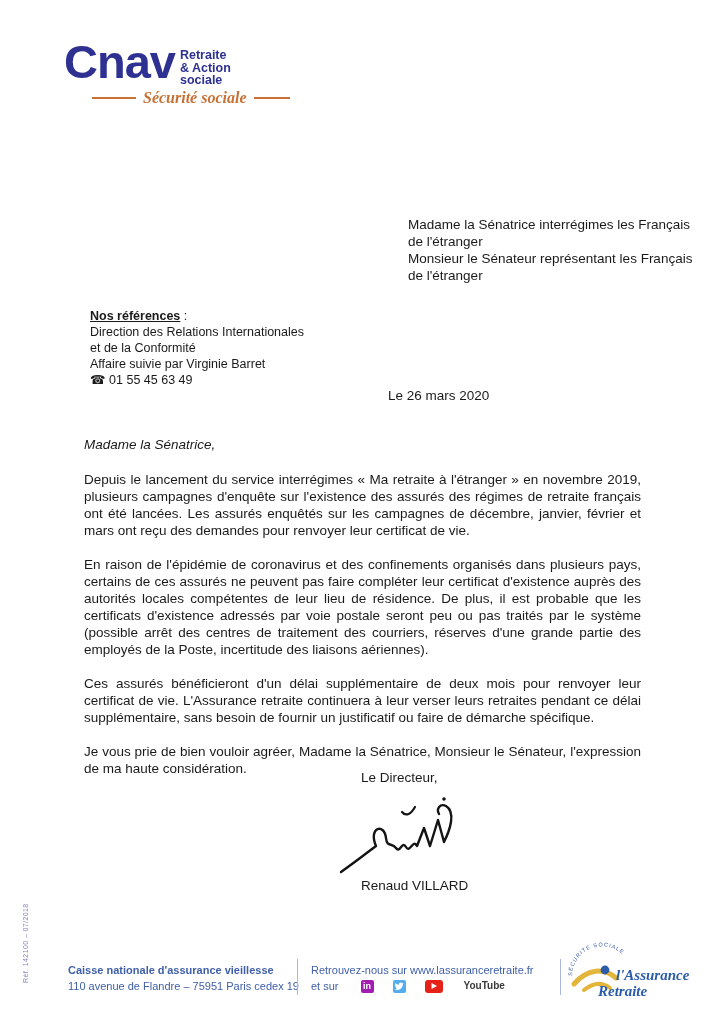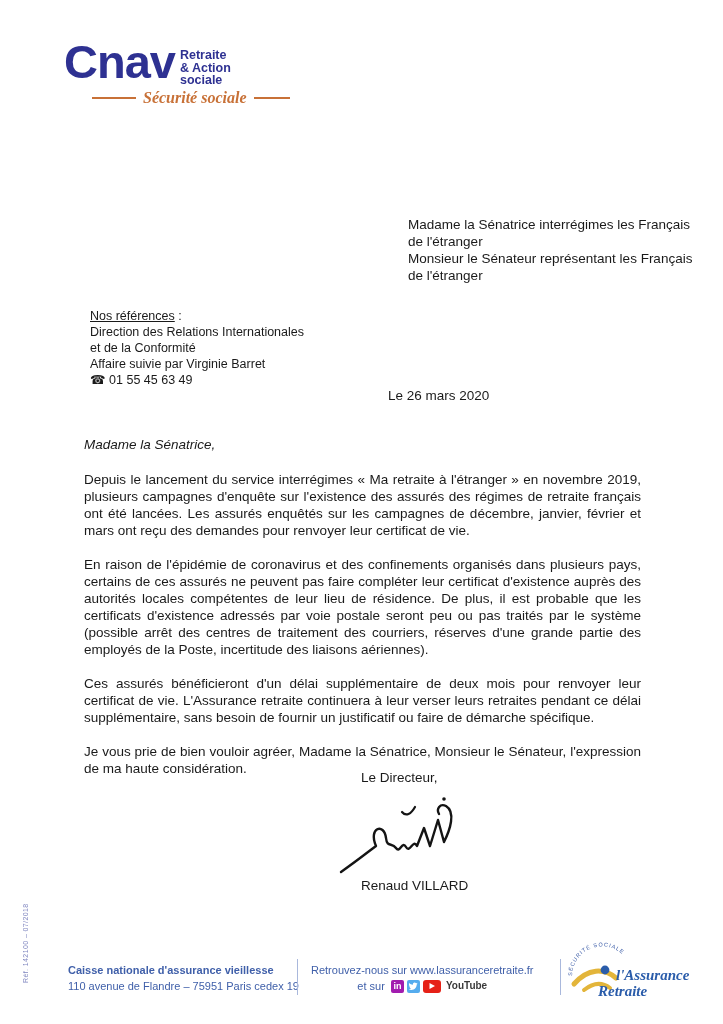--- a/index.html
+++ b/index.html
@@ -29,21 +29,21 @@
     font-size:16px; color:#c87137;
   }
 
   
   .recipient {
     position:absolute; left:408px; top:216px; font-size:13.5px; line-height:17px;
   }
   .refs {
     position:absolute; left:90px; top:308px; font-size:12.5px; line-height:16px;
   }
-  .refs .u { text-decoration:underline; }
+  .refs .u { text-decoration:underline;font-weight:bold; }
   .date { position:absolute; left:388px; top:388px; font-size:13.5px; }
 
   
   .body-flow {
     position:absolute; left:84px; top:436px; width:557px;
     font-size:13.5px; line-height:17px;
   }
   .salutation { margin-bottom:18px;font-style:italic; }
   .body-flow p { text-align:justify; margin-bottom:17px; }
 
@@ -61,21 +61,21 @@
 
   
   .footer { position:absolute; left:0; top:952px; width:723px; height:60px; }
   .f-left { position:absolute; left:68px; top:10px; font-size:11px; line-height:16px; color:#3f5fa9; }
   .f-left .b { font-weight:bold; }
   .f-div { position:absolute; top:7px; width:1px; height:36px; background:#a9b8dc; }
   .f-div1 { left:297px; }
   .f-div2 { left:560px; }
   .f-mid { position:absolute; left:311px; top:10px; font-size:11px; line-height:16px; color:#3f5fa9; }
   .f-mid .b { font-weight:normal; }
-  .social { display:flex; align-items:center; gap:3px;justify-content:center; }
+  .social { display:flex; align-items:center; gap:19px; }
   .soc-pre { margin-right:3px; }
   .icon-li {
     display:inline-flex; align-items:center; justify-content:center;
     width:13px; height:13px; background:#a21caf; border-radius:2px;
     color:#fff; font-size:9px; font-weight:bold; line-height:13px;
   }
   .icon-tw {
     display:inline-flex; align-items:center; justify-content:center;
     width:13px; height:13px; background:#55acee; border-radius:2px;
   }

